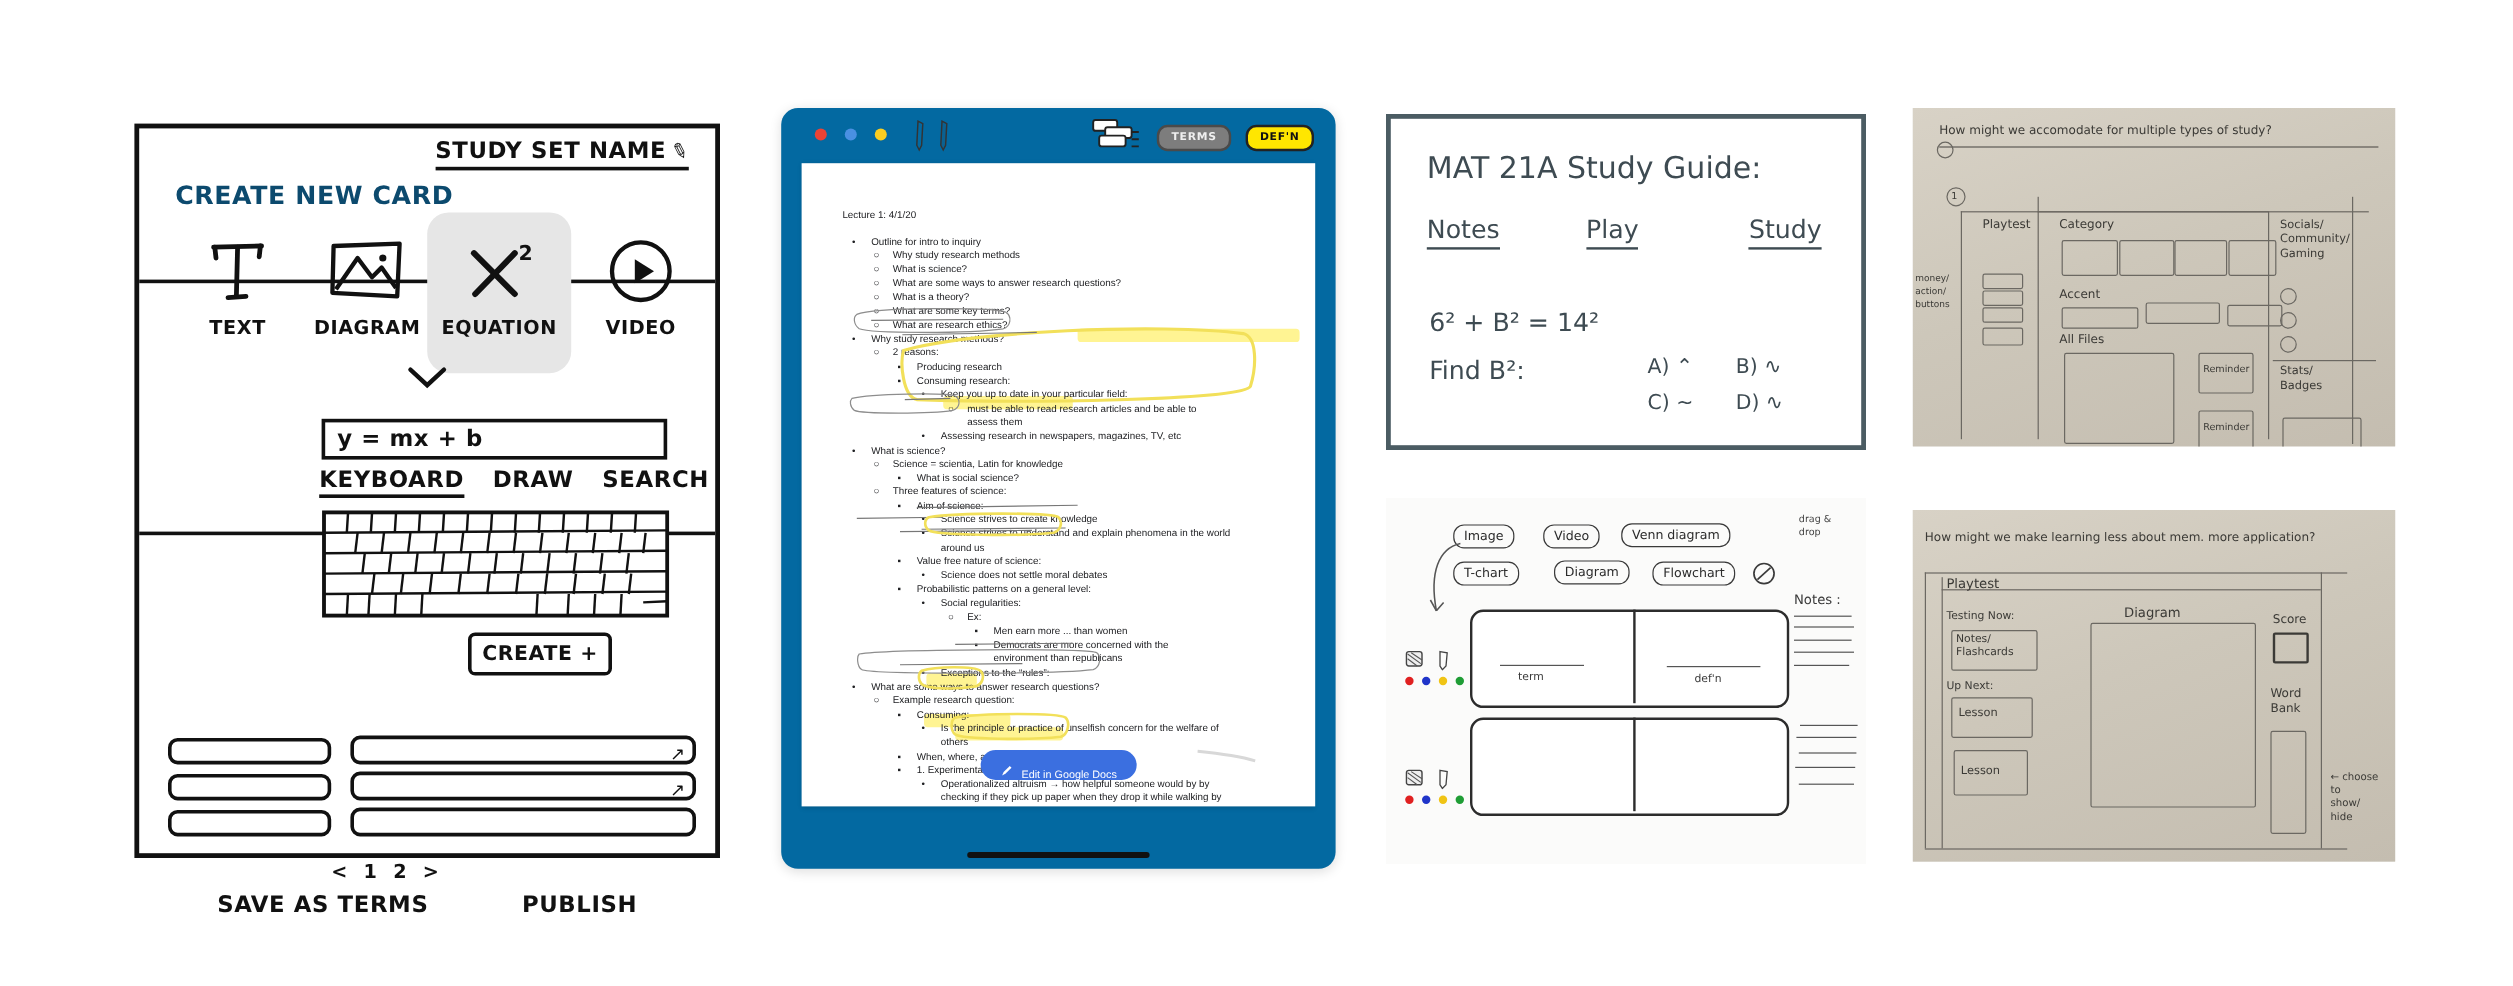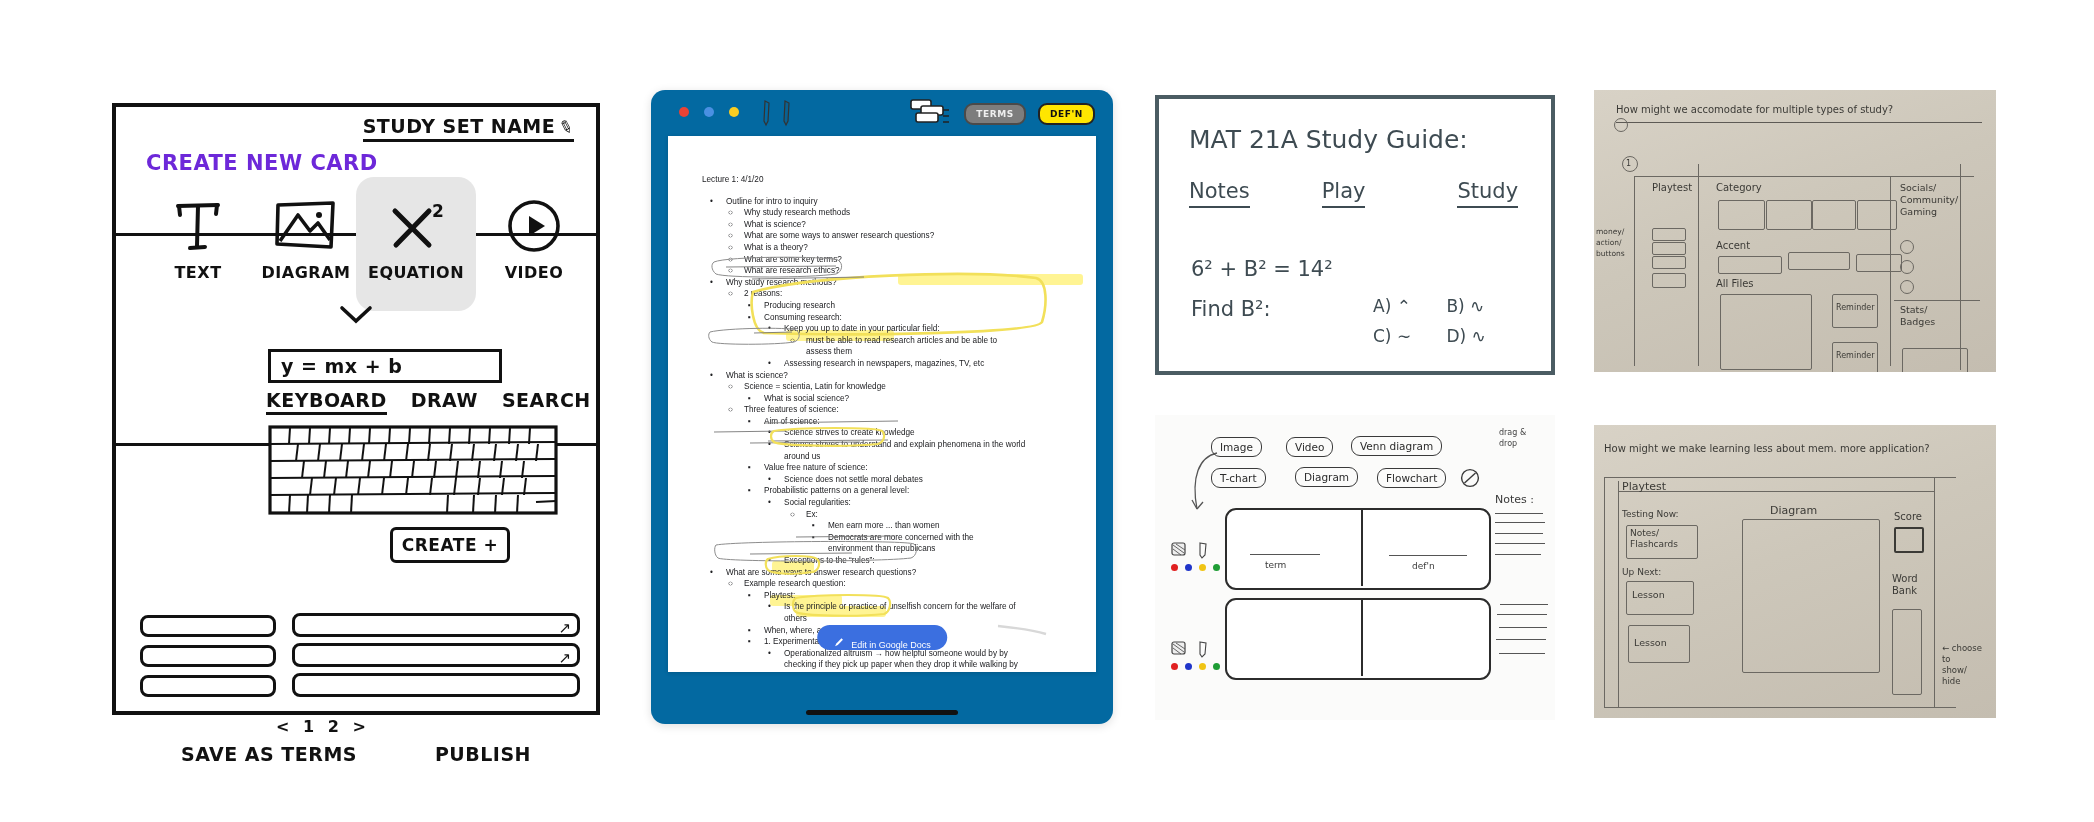--- a/index.html
+++ b/index.html
@@ -10,31 +10,31 @@
   .hand{font-family:"DejaVu Sans",sans-serif;font-weight:700;letter-spacing:.5px;}
 
   
   #panel-wireframe{position:absolute;left:112px;top:103px;width:488px;height:612px;
      border:4px solid #111;background:#fff;box-sizing:border-box;}
   .wf-div{position:absolute;left:0;width:100%;height:3px;background:#111;}
 
   .set-name{position:absolute;right:22px;top:8px;font-size:19px;color:#111;
      border-bottom:3px solid #111;padding-bottom:2px;}
   .pencil-glyph{display:inline-block;transform:rotate(18deg);font-size:17px;margin-left:4px;}
-  .create-new{position:absolute;left:30px;top:44px;font-size:21px;color:#6d28d9;}
+  .create-new{position:absolute;left:30px;top:44px;font-size:21px;color:#0c4a6e;}
 
   .type-row{position:absolute;left:24px;top:84px;width:440px;height:120px;}
   .type-item{position:absolute;width:116px;text-align:center;}
   .type-item .ti-icon{height:70px;display:flex;align-items:center;justify-content:center;}
   .type-item .ti-label{font-size:16px;color:#111;margin-top:2px;}
   .type-item.sel{background:#e6e6e6;border-radius:18px;}
   .chev{position:absolute;left:0;right:0;top:196px;text-align:center;font-size:26px;color:#111;line-height:1;}
 
   
-  .eq-field{position:absolute;left:152px;top:242px;width:234px;height:34px;border:3px solid #111;
+  .eq-field{position:absolute;left:152px;top:242px;width:288px;height:34px;border:3px solid #111;
      box-sizing:border-box;}
   .eq-field span{position:absolute;left:10px;top:3px;font-size:19px;color:#111;}
   .mode-row{position:absolute;left:150px;top:282px;width:300px;font-size:19px;color:#111;
      display:flex;gap:24px;}
   .mode-row .m-sel{border-bottom:3px solid #111;padding-bottom:1px;}
   .kb{position:absolute;left:152px;top:318px;width:290px;height:90px;}
   .btn-create{position:absolute;left:274px;top:420px;width:120px;height:36px;border:3px solid #111;
      border-radius:6px;box-sizing:border-box;display:flex;align-items:center;justify-content:center;
      font-size:17px;color:#111;}
 
@@ -393,21 +393,21 @@
             <div class="dline" style="padding-left: 66px;"><span class="bul">•</span><span>Science does not settle moral debates</span></div>
             <div class="dline" style="padding-left: 46px;"><span class="bul">▪</span><span>Probabilistic patterns on a general level:</span></div>
             <div class="dline" style="padding-left: 66px;"><span class="bul">•</span><span>Social regularities:</span></div>
             <div class="dline" style="padding-left: 88px;"><span class="bul">○</span><span>Ex:</span></div>
             <div class="dline" style="padding-left: 110px;"><span class="bul">▪</span><span>Men earn more ... than women</span></div>
             <div class="dline" style="padding-left: 110px;"><span class="bul">▪</span><span>Democrats are more concerned with the</span></div>
             <div class="dline" style="padding-left: 110px;"><span class="bul"></span><span>environment than republicans</span></div>
             <div class="dline" style="padding-left: 66px;"><span class="bul">•</span><span>Exceptions to the “rules”:</span></div>
             <div class="dline" style="padding-left: 8px;"><span class="bul">•</span><span>What are some ways to answer research questions?</span></div>
             <div class="dline" style="padding-left: 26px;"><span class="bul">○</span><span>Example research question:</span></div>
-            <div class="dline" style="padding-left: 46px;"><span class="bul">▪</span><span>Playtest:</span></div>
+            <div class="dline" style="padding-left: 46px;"><span class="bul">▪</span><span>Consuming:</span></div>
             <div class="dline" style="padding-left: 66px;"><span class="bul">•</span><span>Is the principle or practice of unselfish concern for the welfare of</span></div>
             <div class="dline" style="padding-left: 66px;"><span class="bul"></span><span>others</span></div>
             <div class="dline" style="padding-left: 46px;"><span class="bul">▪</span><span>When, where, and how does altruism occur?</span></div>
             <div class="dline" style="padding-left: 46px;"><span class="bul">▪</span><span>1. Experimentaions</span></div>
             <div class="dline" style="padding-left: 66px;"><span class="bul">•</span><span>Operationalized altruism → how helpful someone would by by</span></div>
             <div class="dline" style="padding-left: 66px;"><span class="bul"></span><span>checking if they pick up paper when they drop it while walking by</span></div>
           </div>
       </div>
 
       <div class="edit-docs">

